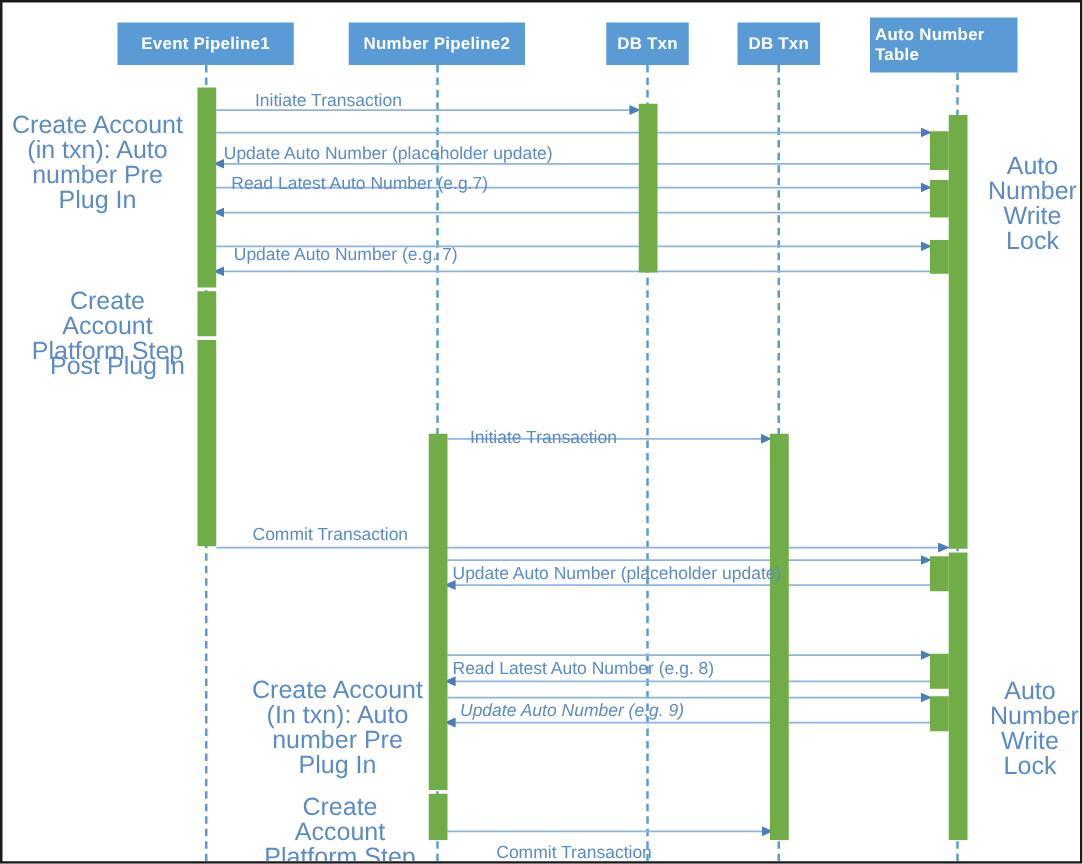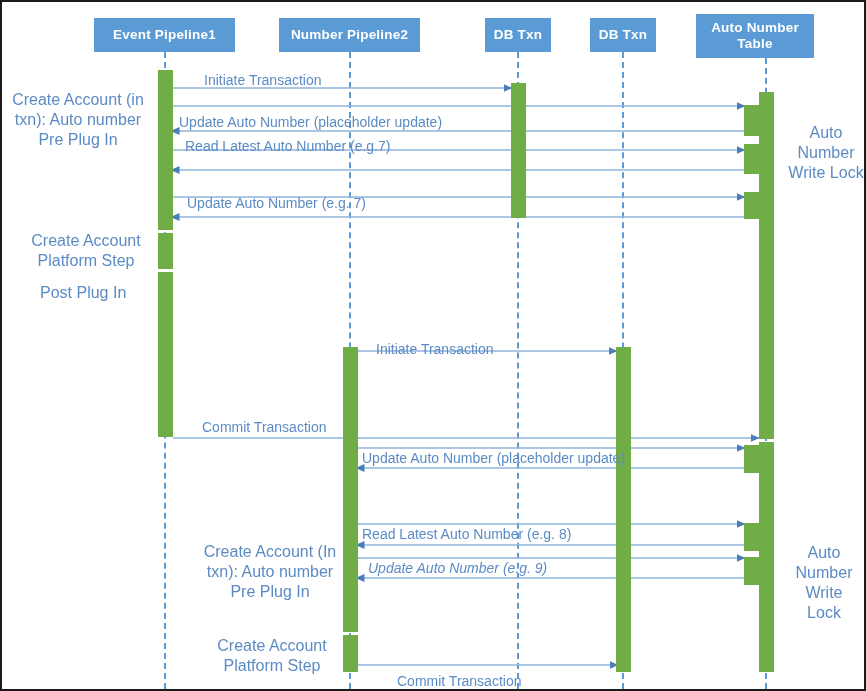--- a/index.html
+++ b/index.html
@@ -23,21 +23,21 @@
   .lifeline-head {
     position: absolute;
     background: #5B9BD5;
     color: #ffffff;
     font-weight: bold;
     font-size: 13.5px;
     line-height: 16px;
     display: flex;
     align-items: center;
     justify-content: center;
-    text-align: center;
+    text-align: left;
     box-sizing: border-box;
     padding: 2px 4px;
     letter-spacing: 0.2px;
   }
   .lifeline-dash {
     position: absolute;
     width: 0;
     border-left: 2px dashed #5B9BD5;
   }
   .activation {
@@ -47,21 +47,21 @@
   .msg-label {
     position: absolute;
     color: #5B8BC4;
     font-size: 14px;
     line-height: 13px;
     white-space: nowrap;
   }
   .side-note {
     position: absolute;
     color: #5B8BC4;
-    font-size: 16px;
+    font-size: 20px;
     line-height: 20px;
     text-align: center;
   }
   svg.arrows {
     position: absolute;
     left: 0;
     top: 0;
     width: 866px;
     height: 691px;
     pointer-events: none;

